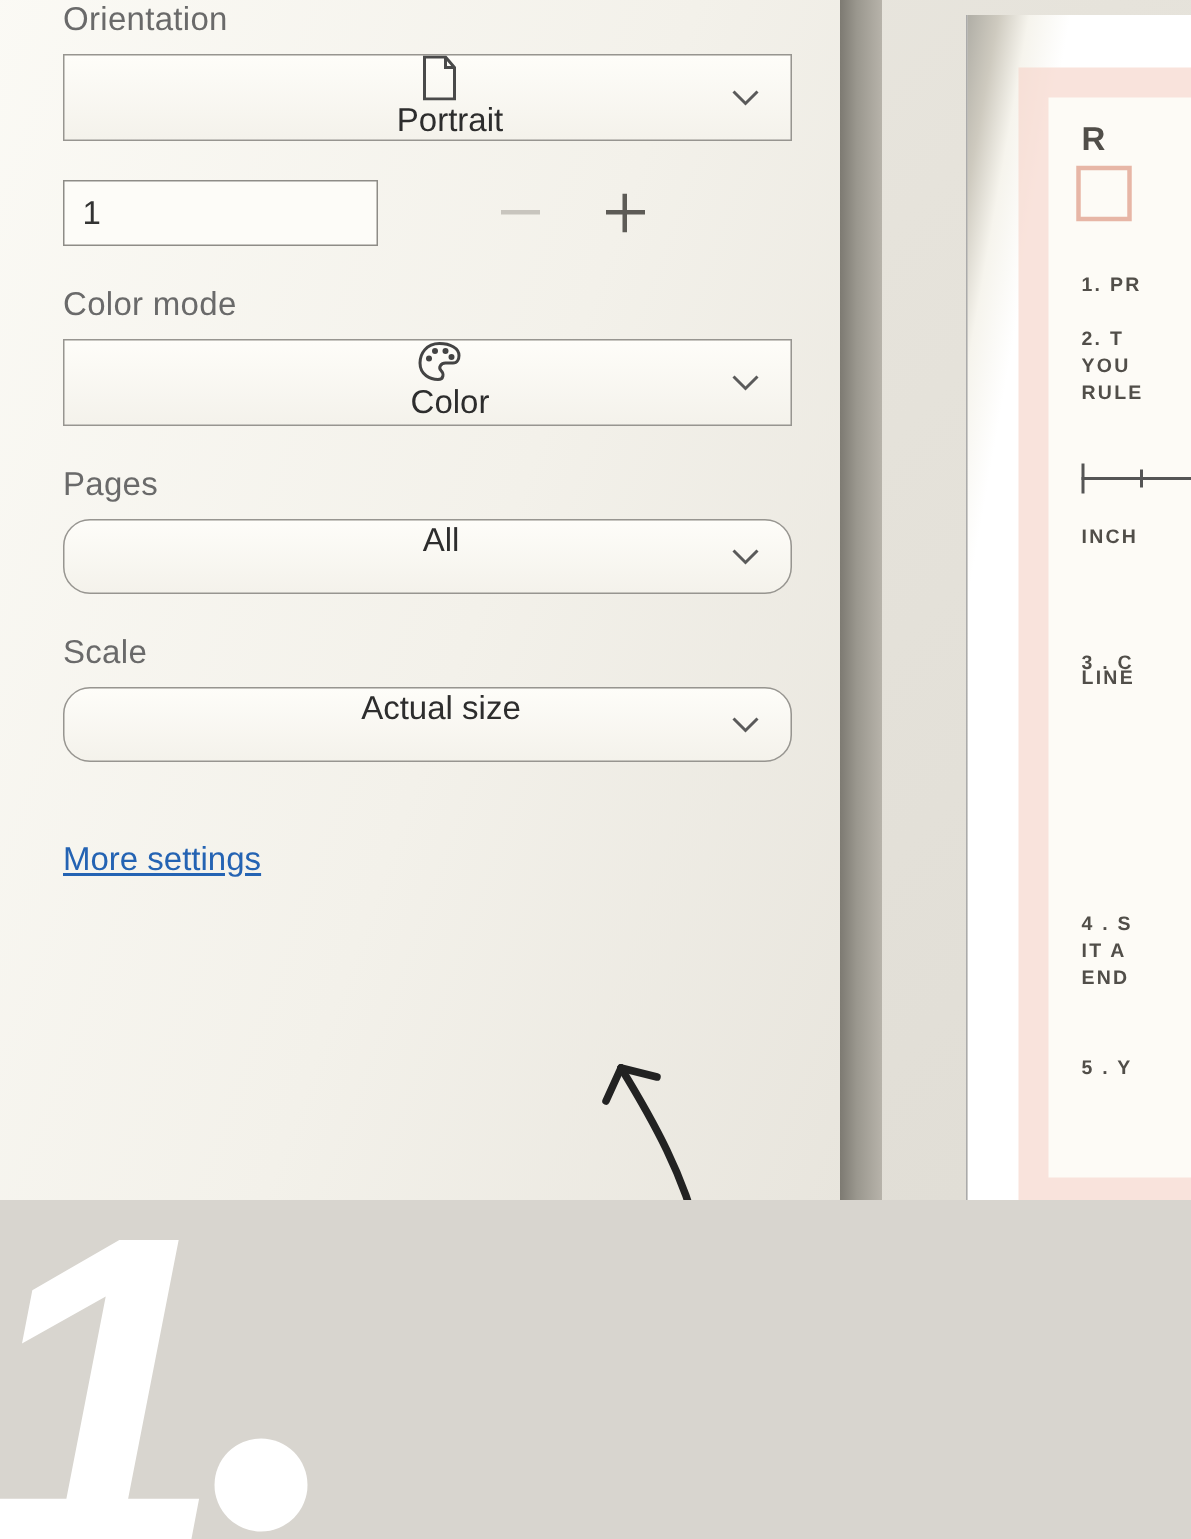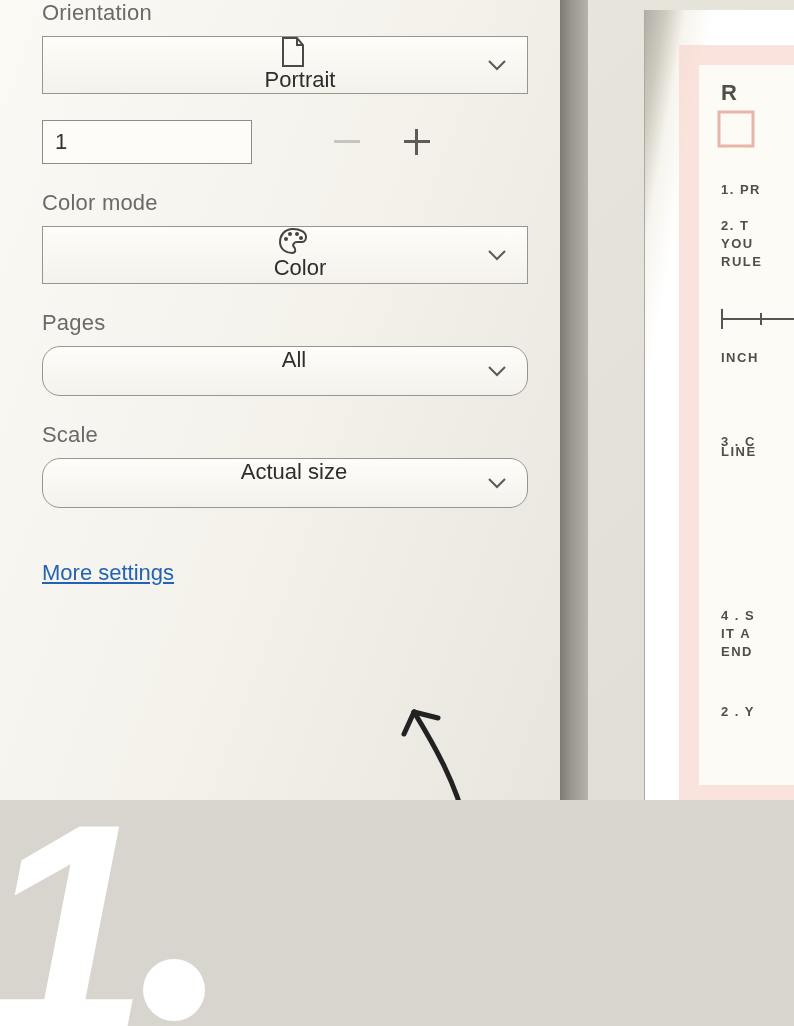--- a/index.html
+++ b/index.html
@@ -158,21 +158,21 @@
         <line x1="40" y1="7" x2="40" y2="19" stroke="#555" stroke-width="2"></line>
         <line x1="80" y1="7" x2="80" y2="19" stroke="#555" stroke-width="2"></line>
       </svg>
     </div>
     <div class="doc-txt small" style="top:340px">INCH</div>
     <div class="doc-txt small" style="top:424px">3 .  C</div>
     <div class="doc-txt small" style="top:434px">LINE</div>
     <div class="doc-txt small" style="top:598px">4 .  S</div>
     <div class="doc-txt small" style="top:616px">IT  A</div>
     <div class="doc-txt small" style="top:634px">END</div>
-    <div class="doc-txt small" style="top:694px">2 .  Y</div>
+    <div class="doc-txt small" style="top:694px">5 .  Y</div>
   </div>
 
   <div class="arrow">
     <svg width="110" height="130" viewBox="0 0 110 130">
       <path d="M70 128 C 60 86, 40 50, 18 14" fill="none" stroke="#222" stroke-width="5" stroke-linecap="round"></path>
       <path d="M18 14 L8 36" fill="none" stroke="#222" stroke-width="5" stroke-linecap="round"></path>
       <path d="M18 14 L42 20" fill="none" stroke="#222" stroke-width="5" stroke-linecap="round"></path>
     </svg>
   </div>
 

